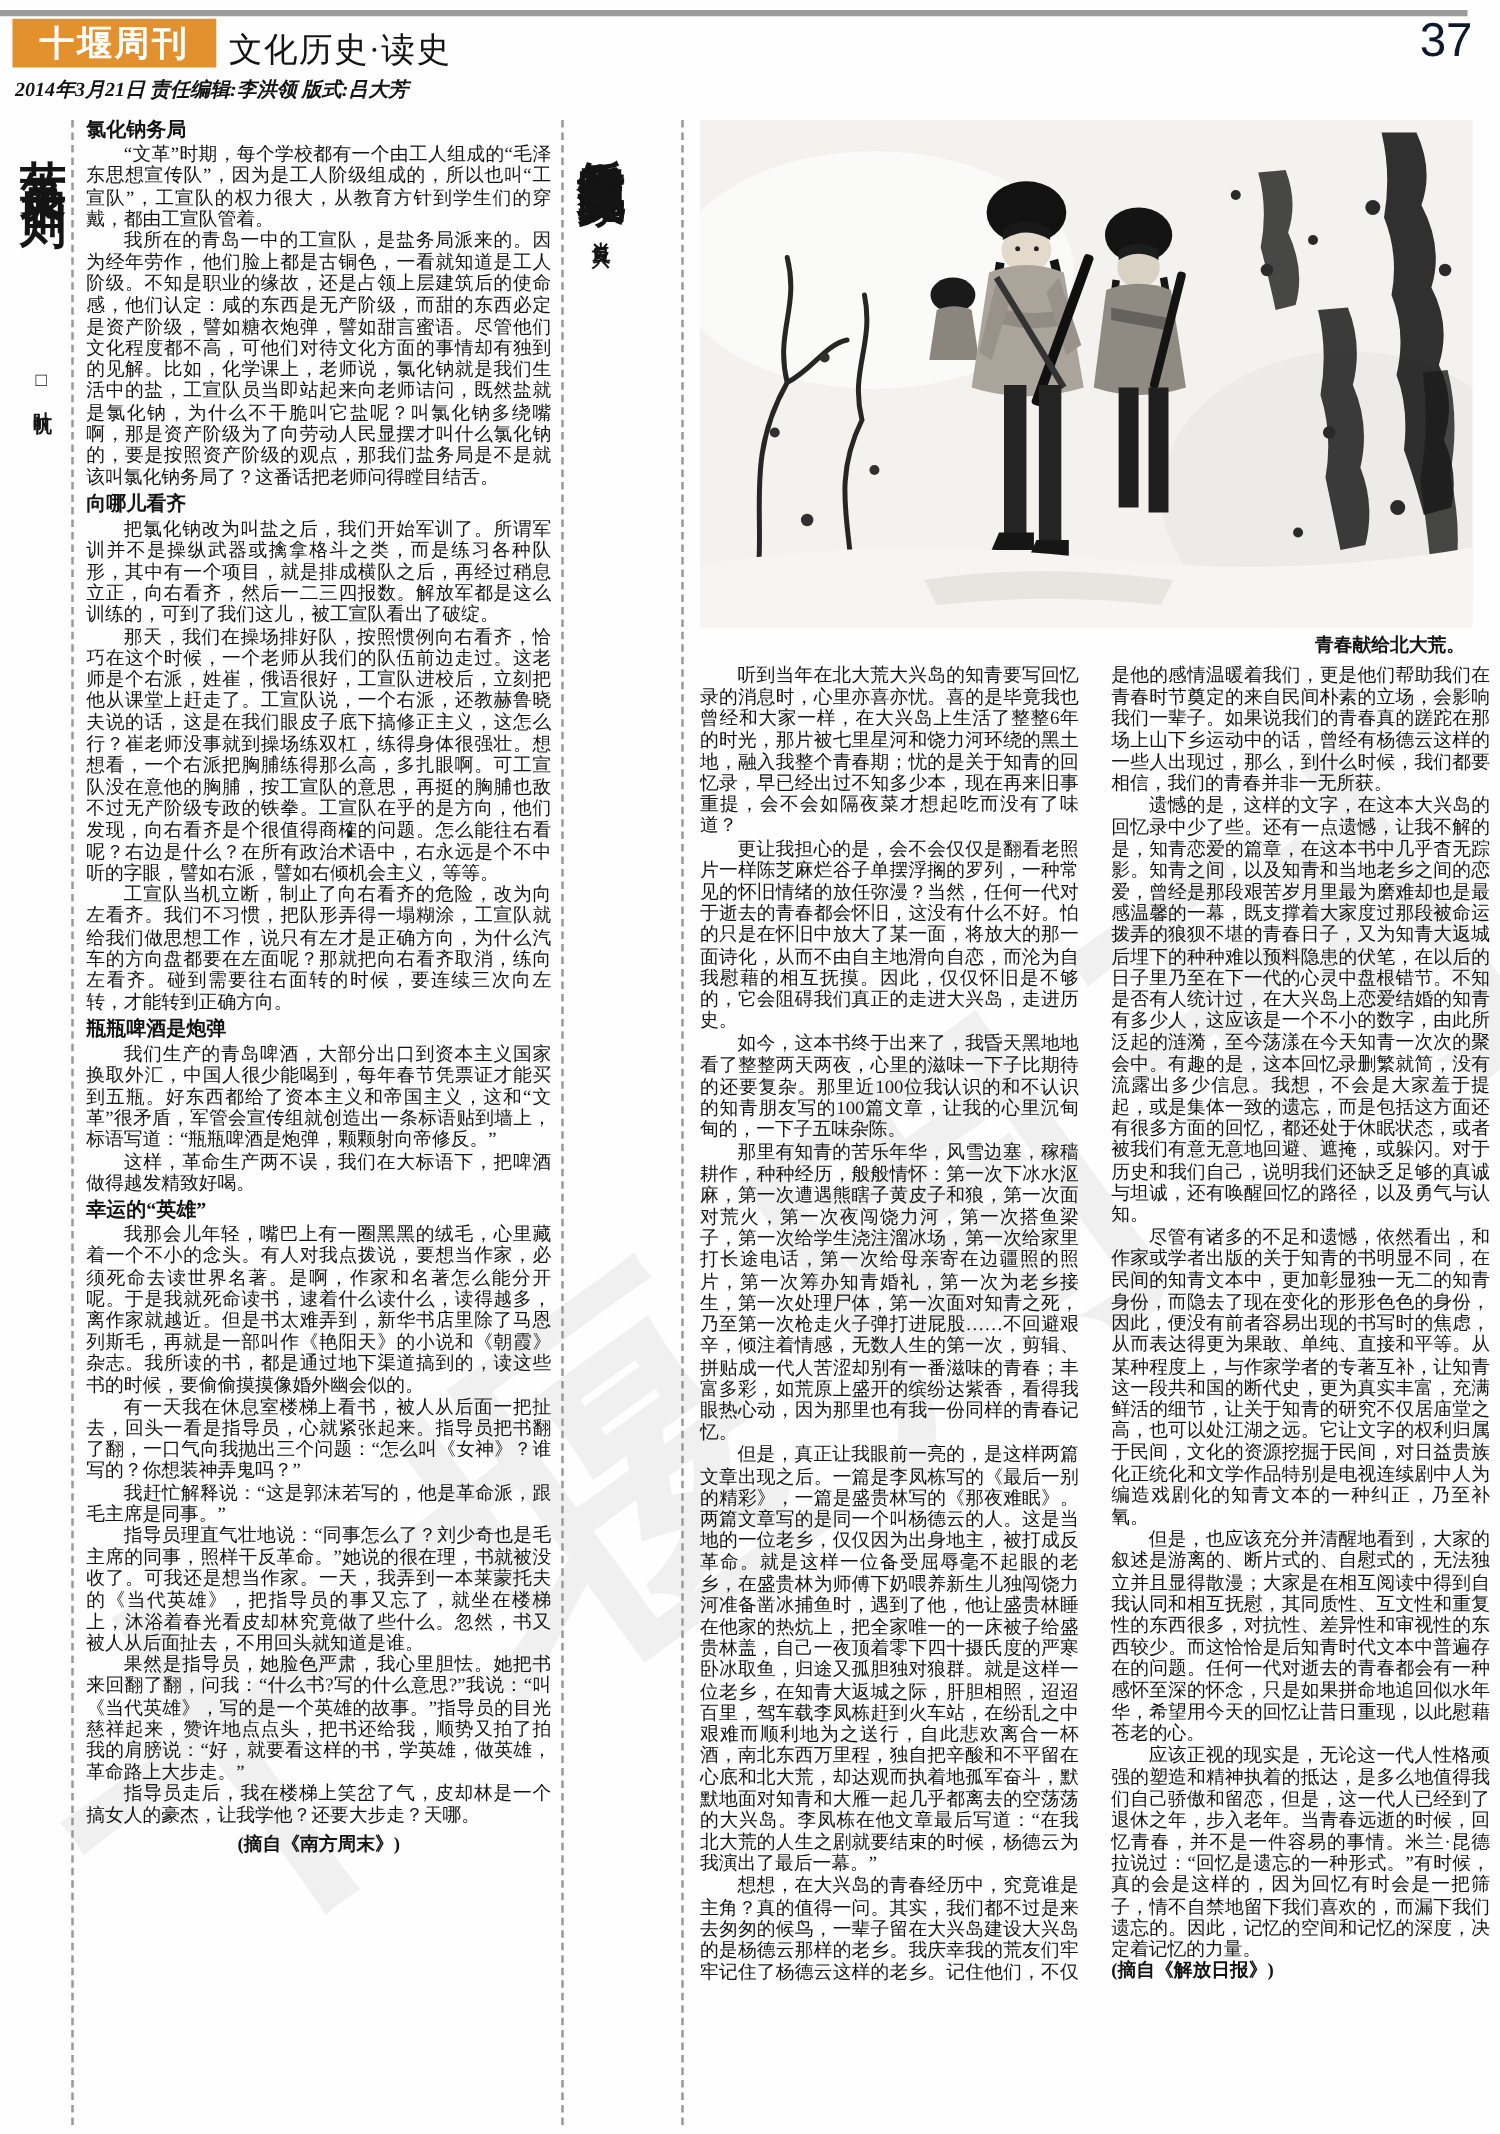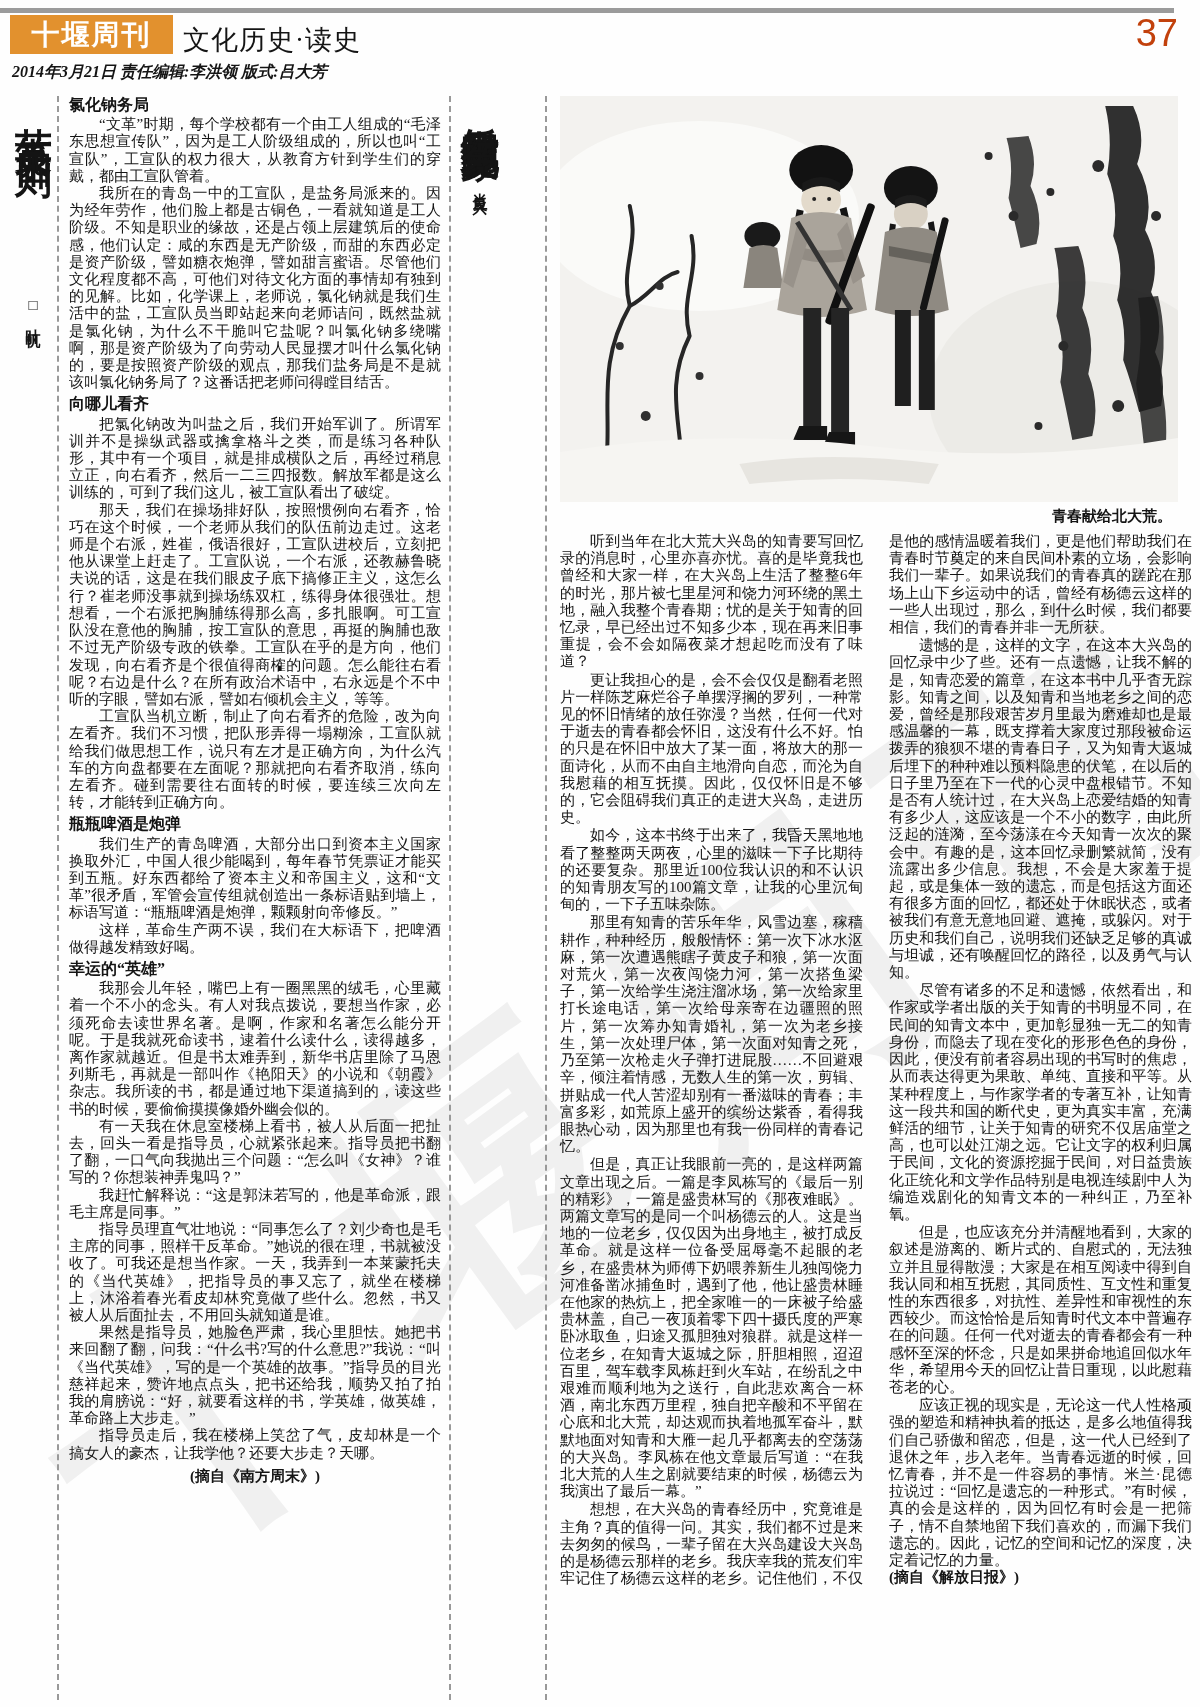--- a/index.html
+++ b/index.html
@@ -5,21 +5,21 @@
   *{margin:0;padding:0;box-sizing:border-box}
   html,body{width:1200px;height:1707px}
   body{position:relative;background:#fefefe;color:#141414;overflow:hidden;
        font-family:"Liberation Serif","DejaVu Serif",serif;}
 
   .top-rule{position:absolute;top:8px;left:0;width:1174px;height:5px;background:#9b9b9b}
   .masthead{position:absolute;left:10px;top:15px;width:163px;height:39px;background:#e2912e;
             color:#fff;font-weight:bold;font-size:28px;line-height:39px;text-align:center;
             letter-spacing:2px;font-family:"Liberation Sans","DejaVu Sans",sans-serif}
   .section-title{position:absolute;left:183px;top:22px;font-size:27px;font-weight:normal;letter-spacing:1px}
-  .page-number{position:absolute;right:22px;top:12px;font-size:38px;color:#c2410c;
+  .page-number{position:absolute;right:22px;top:12px;font-size:38px;color:#0f172a;
                font-family:"Liberation Sans","DejaVu Sans",sans-serif}
   .dateline{position:absolute;left:12px;top:62px;font-size:16px;font-weight:bold;font-style:italic}
 
   .watermark{position:absolute;left:-60px;top:880px;z-index:0;font-size:300px;font-weight:bold;
              color:#000;opacity:0.05;transform:rotate(-36deg);white-space:nowrap;letter-spacing:50px;
              pointer-events:none}
 
   .content{position:absolute;left:8px;top:90px;width:1184px;height:1610px;display:flex;z-index:1}
   .vdash{border-left:2px dashed #999;margin:6px 3px 0 3px}
 

